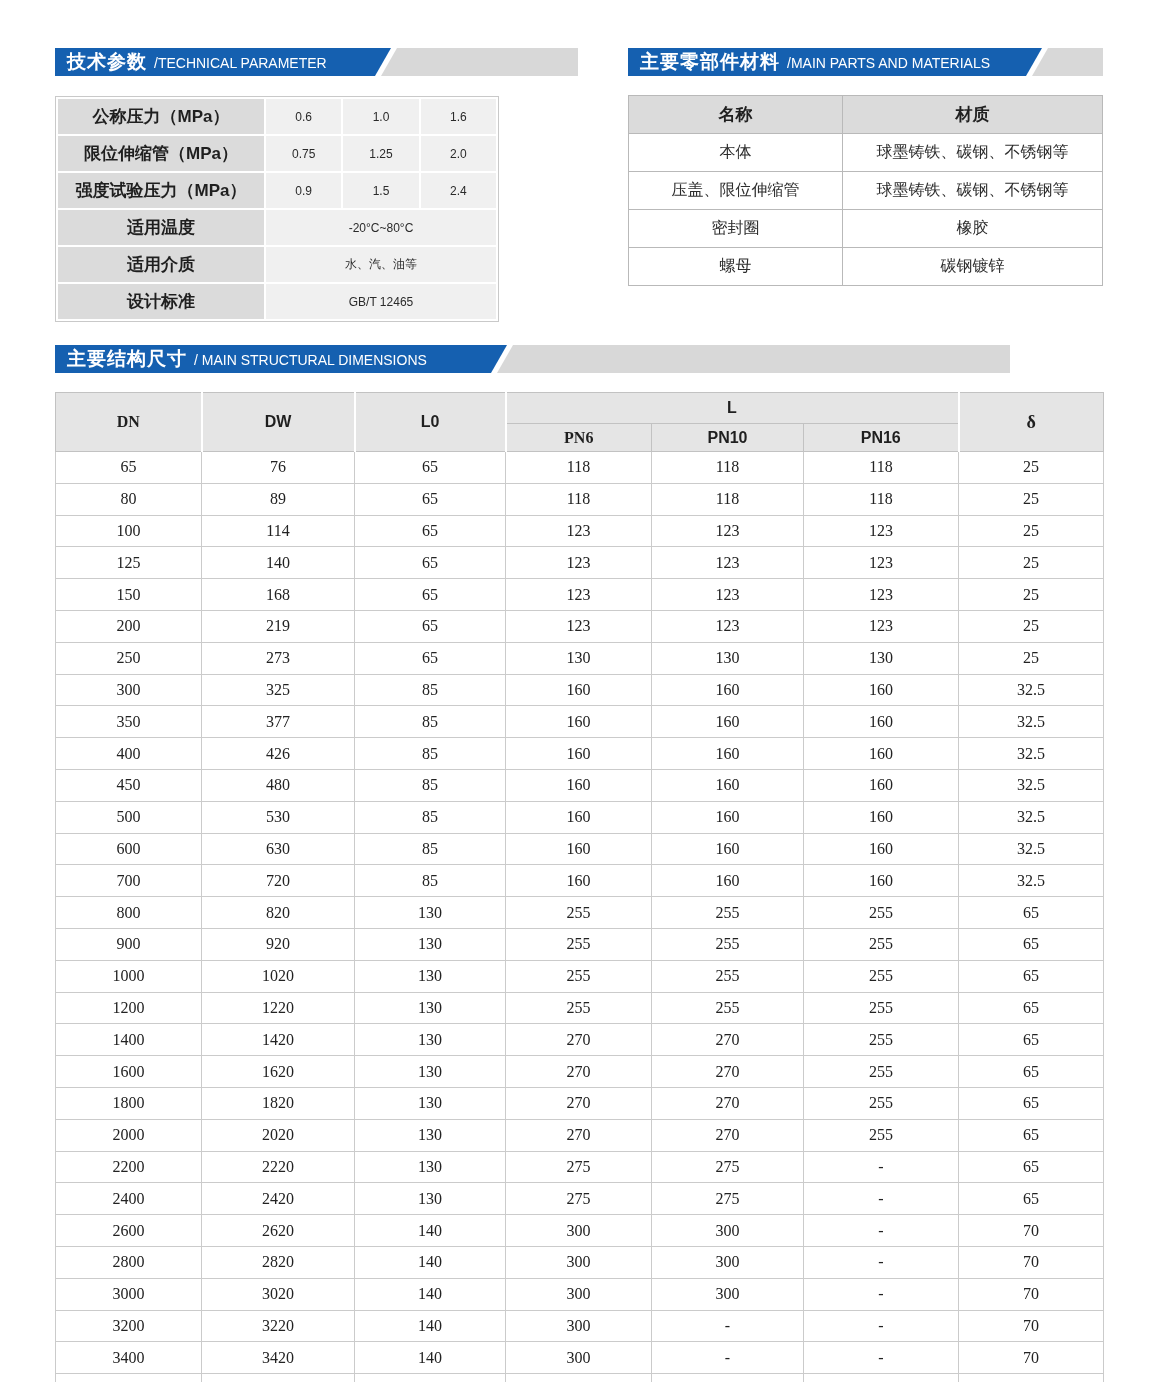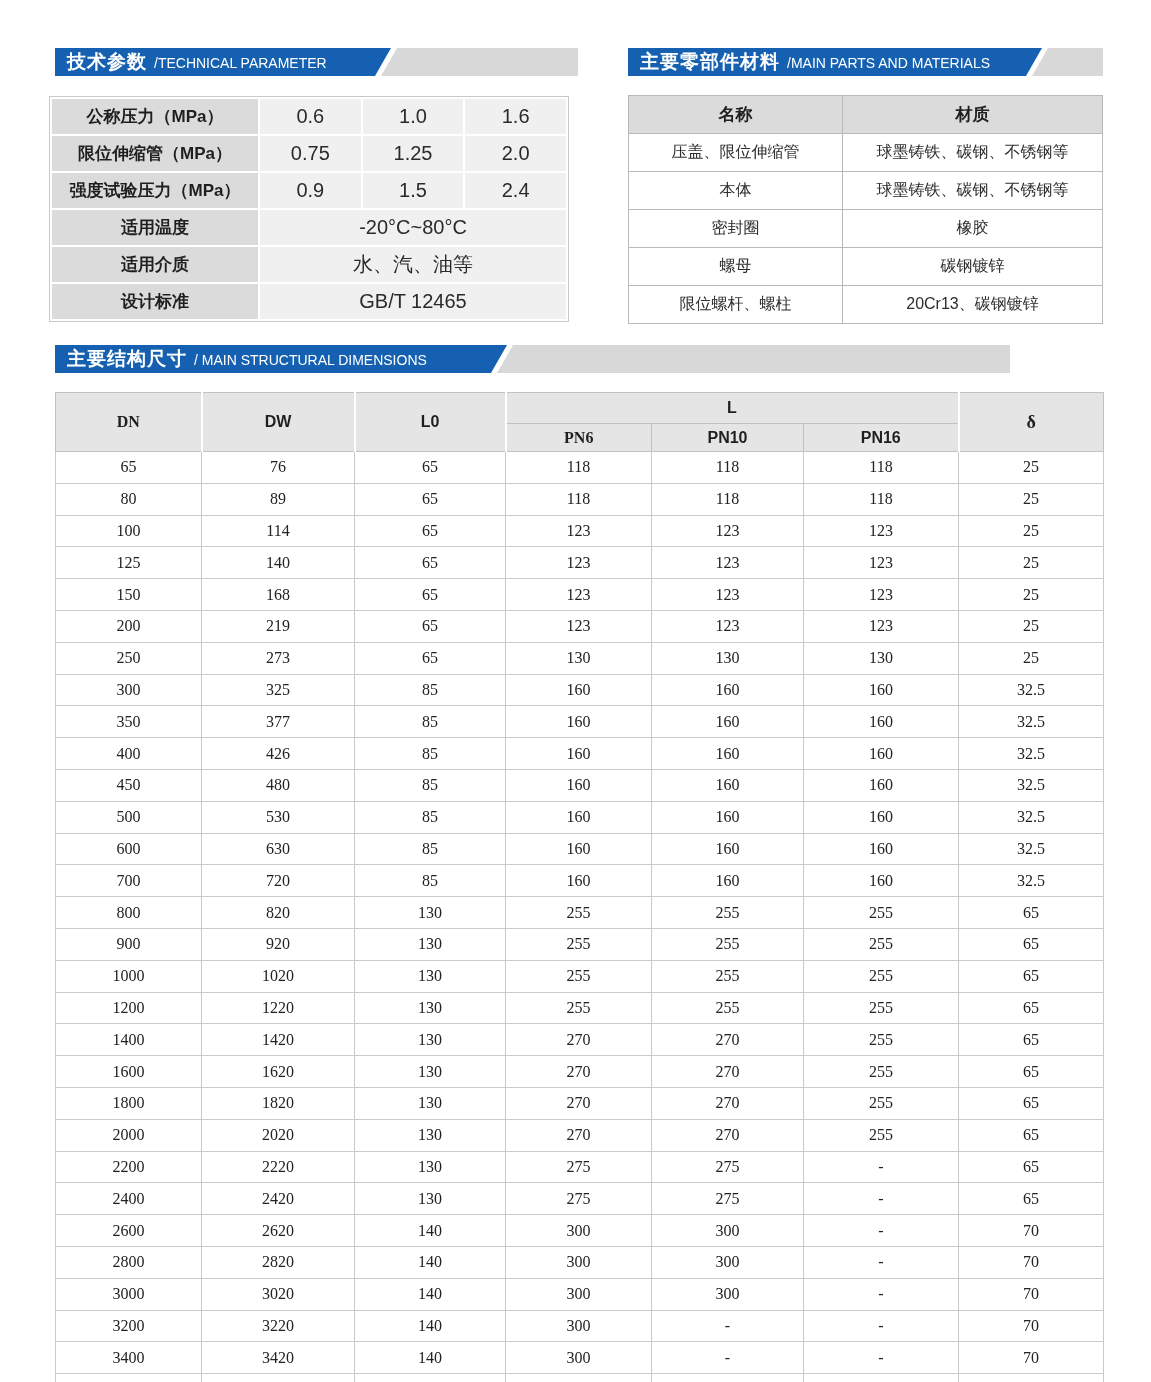--- a/index.html
+++ b/index.html
@@ -29,33 +29,33 @@
   }
   .banner-tech{left:55px;top:48px;width:523px;}
   .banner-tech .blue{width:336px;}
   .banner-mat{left:628px;top:48px;width:475px;}
   .banner-mat .blue{width:414px;}
   .banner-dim{left:55px;top:345px;width:955px;}
   .banner-dim .blue{width:452px;}
 
   
   .tech-table{
-    position:absolute;left:49px;top:96px;width:520px;
+    position:absolute;left:55px;top:96px;width:444px;
     border-collapse:separate;border-spacing:2px;
     background:#fff;border:1px solid #c9c9c9;
     table-layout:fixed;
   }
   .tech-table td{height:33px;text-align:center;vertical-align:middle;}
   .tech-table td.lbl{
     width:204px;background:var(--label-gray,#dbdbdb);
     font-weight:bold;font-size:17px;color:#1f1f1f;
   }
   .tech-table td.val{
     background:var(--value-gray,#f0f0f0);
-    font-size:20px;color:#2a2a2a;
+    font-size:12px;color:#2a2a2a;
   }
 
   
   .mat-table{
     position:absolute;left:628px;top:95px;width:475px;
     border-collapse:collapse;background:#fff;table-layout:fixed;
   }
   .mat-table th,.mat-table td{
     border:1px solid #b9b9b9;height:35px;
     text-align:center;vertical-align:middle;font-size:16px;
@@ -151,38 +151,34 @@
 
   <table class="mat-table">
     <thead>
       <tr>
         <th class="c-name">名称</th>
         <th>材质</th>
       </tr>
     </thead>
     <tbody>
         <tr>
+          <td class="c-name">本体</td>
+          <td>球墨铸铁、碳钢、不锈钢等</td>
+        </tr>
+        <tr>
           <td class="c-name">压盖、限位伸缩管</td>
           <td>球墨铸铁、碳钢、不锈钢等</td>
         </tr>
         <tr>
-          <td class="c-name">本体</td>
-          <td>球墨铸铁、碳钢、不锈钢等</td>
-        </tr>
-        <tr>
           <td class="c-name">密封圈</td>
           <td>橡胶</td>
         </tr>
         <tr>
           <td class="c-name">螺母</td>
           <td>碳钢镀锌</td>
-        </tr>
-        <tr>
-          <td class="c-name">限位螺杆、螺柱</td>
-          <td>20Cr13、碳钢镀锌</td>
         </tr>
       </tbody>
   </table>
 
   <div class="banner banner-dim">
     <div class="blue">
       <span class="zh">主要结构尺寸</span>
       <span class="en">/ MAIN STRUCTURAL DIMENSIONS</span>
     </div>
     <div class="tail"></div>

